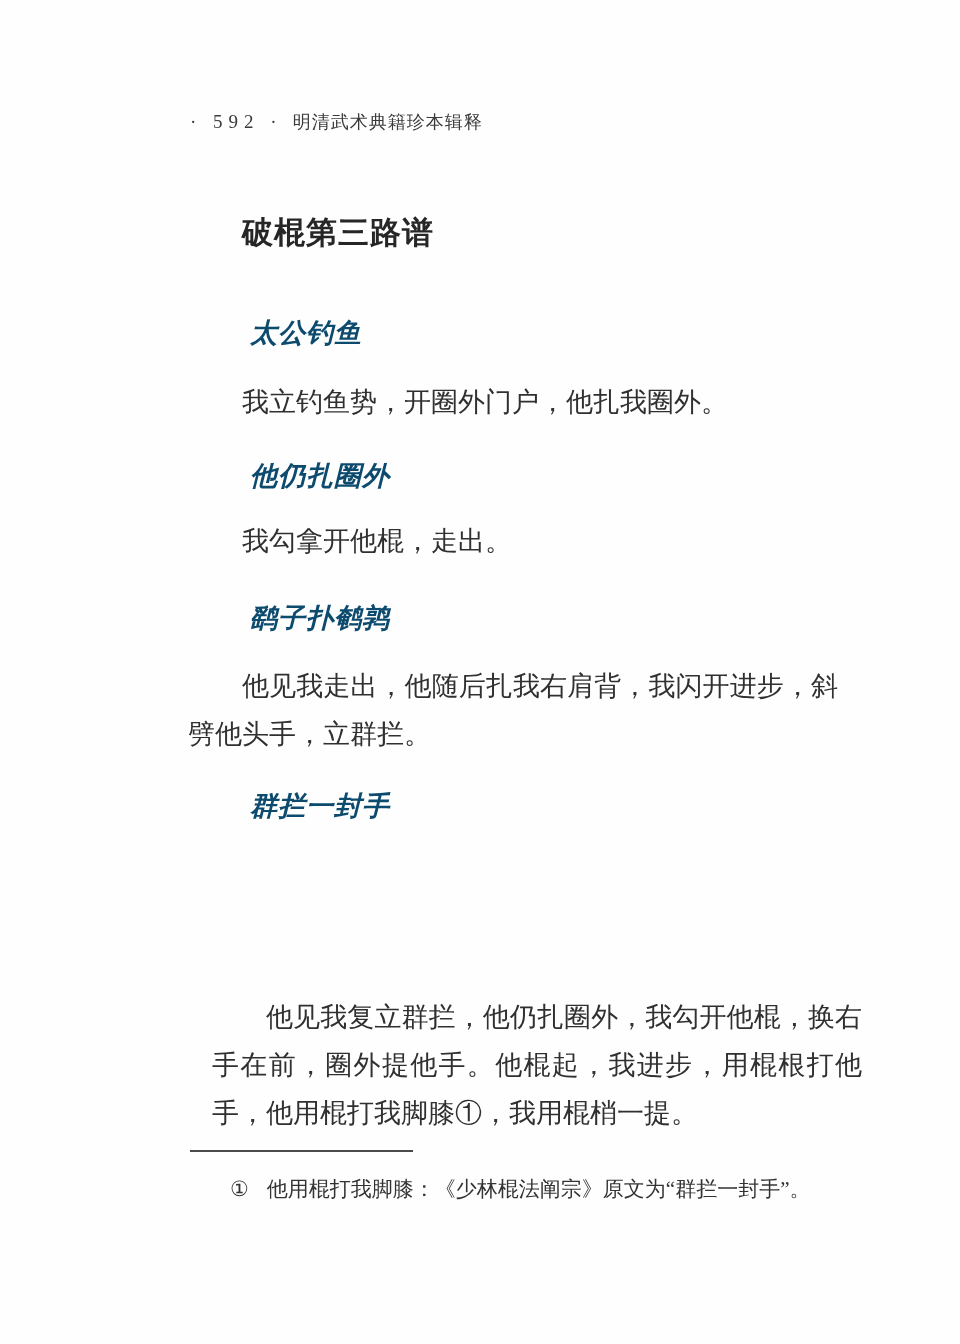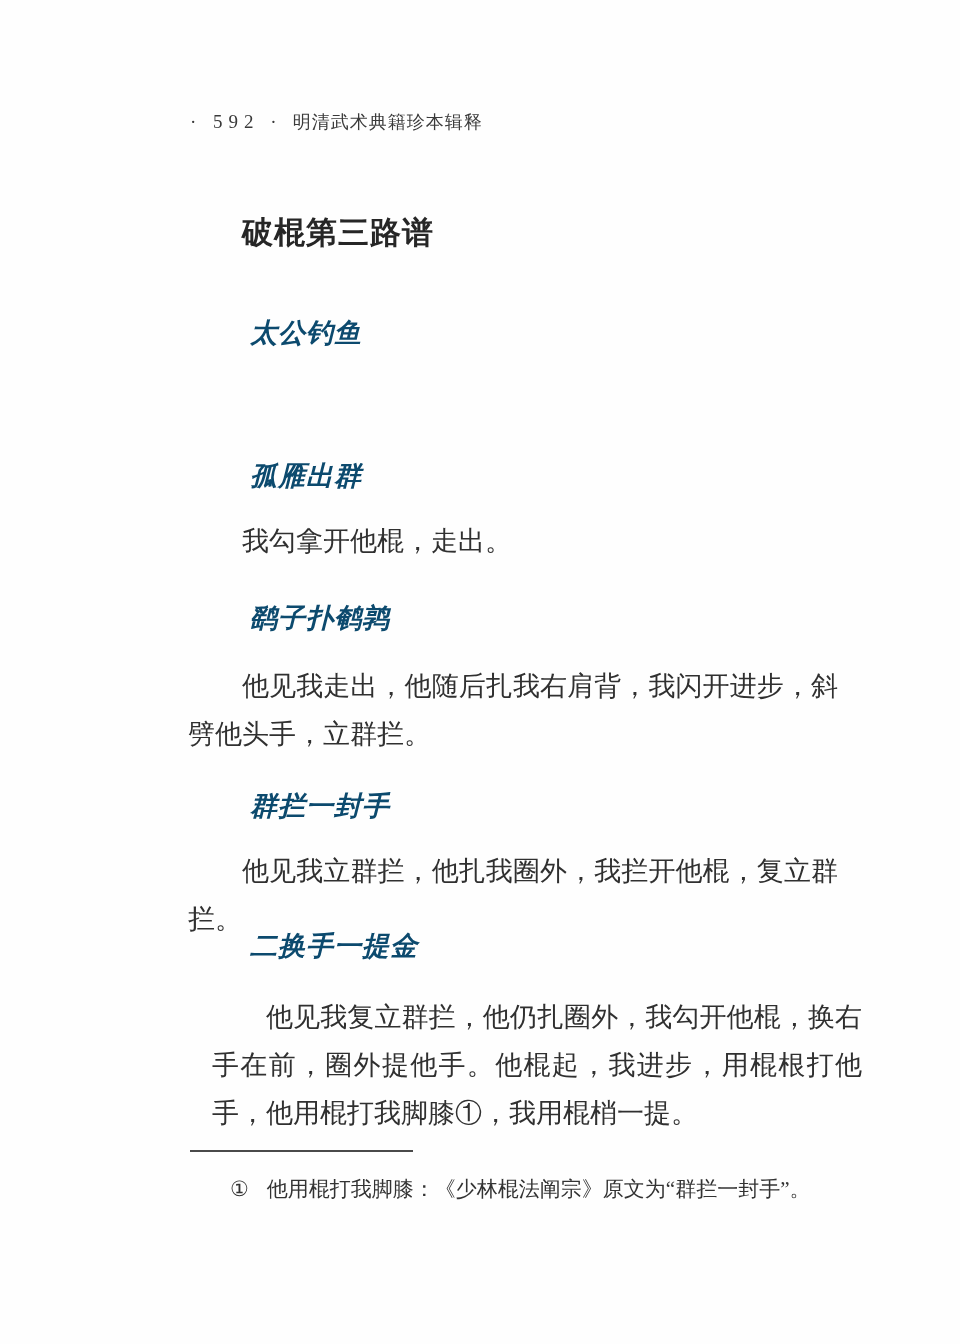--- a/index.html
+++ b/index.html
@@ -112,31 +112,30 @@
 <div class="page">
 
   <div class="running-head">
     <span class="page-number">· 592 ·</span>
     <span class="book-title">明清武术典籍珍本辑释</span>
   </div>
 
   <h1 class="chapter-title">破棍第三路谱</h1>
 
   <h2 class="section-heading h1">太公钓鱼</h2>
+  <p class="section-body b1">我立钓鱼势，开圈外门户，他扎我圈外。</p>
 
-  <h2 class="section-heading h2">孤雁出群</h2>
+  <h2 class="section-heading h2">他仍扎圈外</h2>
   <p class="section-body b2">我勾拿开他棍，走出。</p>
 
   <h2 class="section-heading h3">鹞子扑鹌鹑</h2>
   <p class="section-body b3">他见我走出，他随后扎我右肩背，我闪开进步，斜劈他头手，立群拦。</p>
 
   <h2 class="section-heading h4">群拦一封手</h2>
-  <p class="section-body b4">他见我立群拦，他扎我圈外，我拦开他棍，复立群拦。</p>
 
-  <h2 class="section-heading h5">二换手一提金</h2>
   <p class="section-body b5">他见我复立群拦，他仍扎圈外，我勾开他棍，换右手在前，圈外提他手。他棍起，我进步，用棍根打他手，他用棍打我脚膝①，我用棍梢一提。</p>
 
   <div class="footnote-rule"></div>
 
   <div class="footnote">
     <span class="footnote-marker">①</span>
     <span class="footnote-text">他用棍打我脚膝：《少林棍法阐宗》原文为“群拦一封手”。</span>
   </div>
 
 </div>

